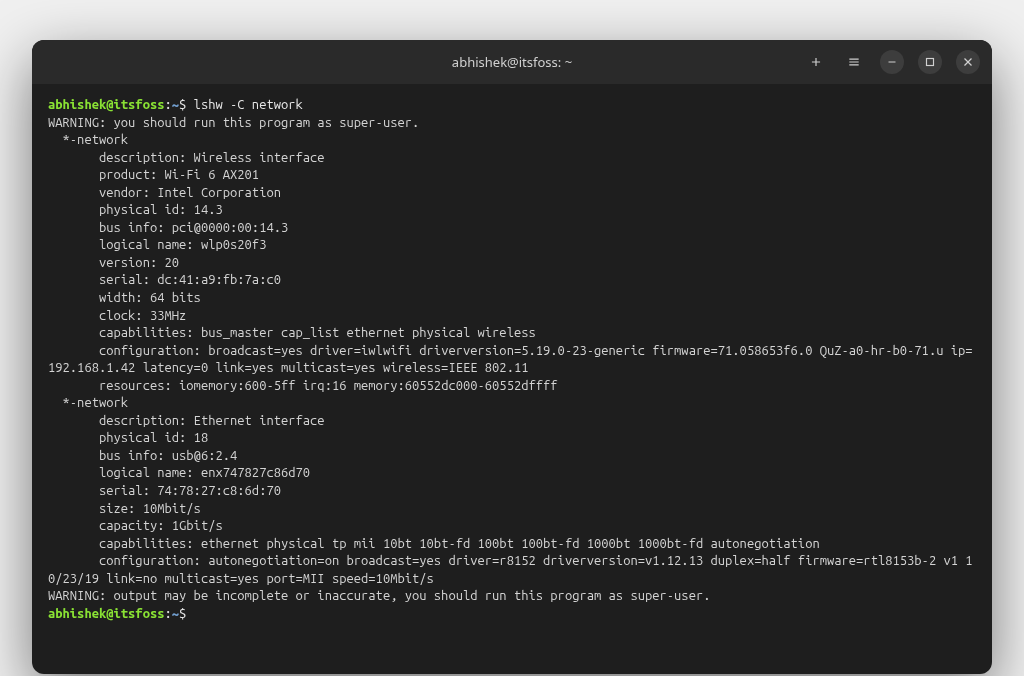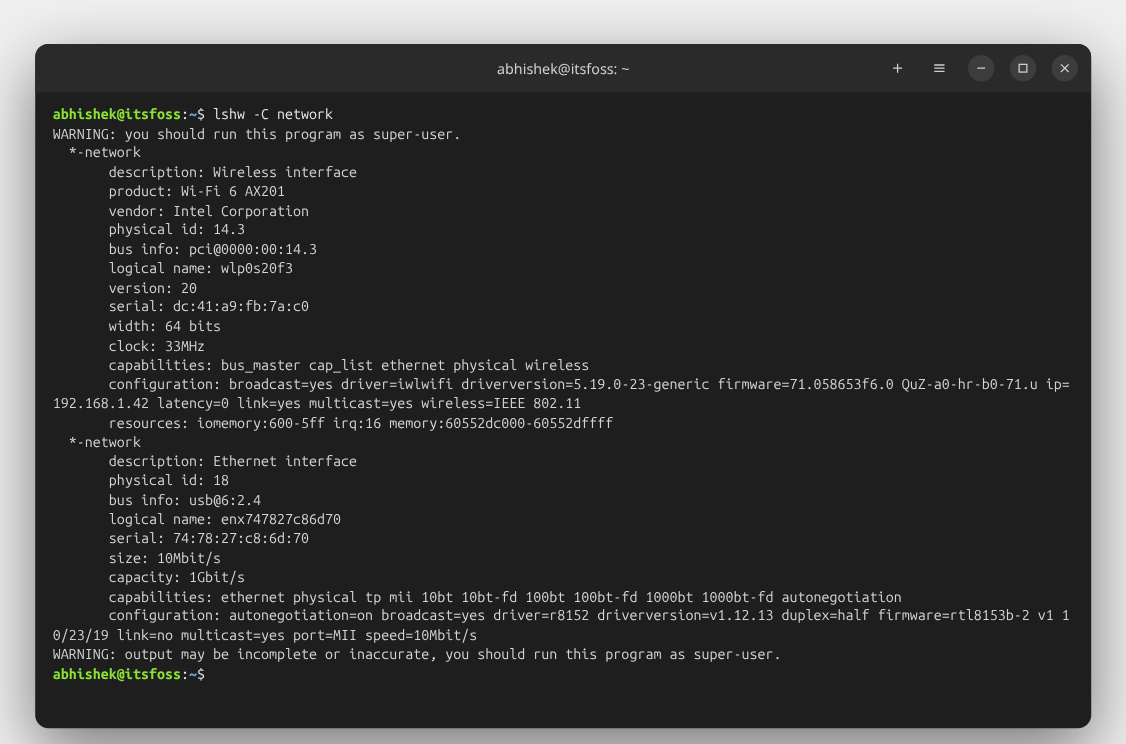--- a/index.html
+++ b/index.html
@@ -58,21 +58,21 @@
       background: #3d3d3d;
     }
     .ctrl-btn svg {
       width: 14px;
       height: 14px;
       stroke: #d0d0d0;
       fill: none;
       stroke-width: 2;
     }
     .terminal-body {
-      padding: 12px 16px 40px 16px;
+      padding: 12px 16px 52px 16px;
       font-size: 13px;
       line-height: 1.35;
       color: #e8e8e8;
       white-space: pre-wrap;
       word-break: break-all;
     }
     .prompt-user {
       color: #8ae234;
       font-weight: bold;
     }

